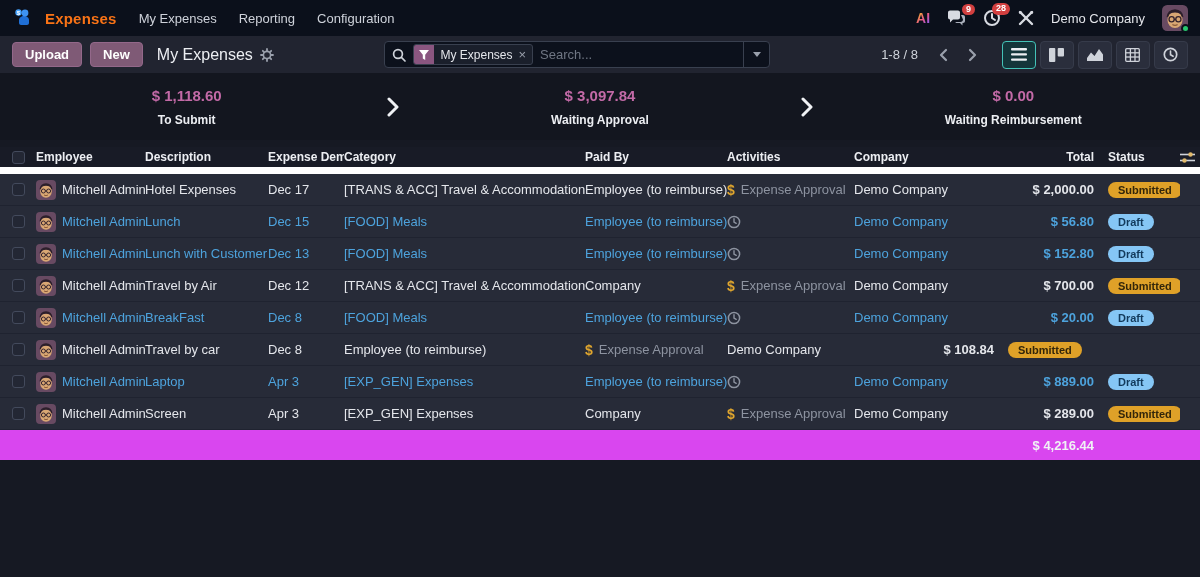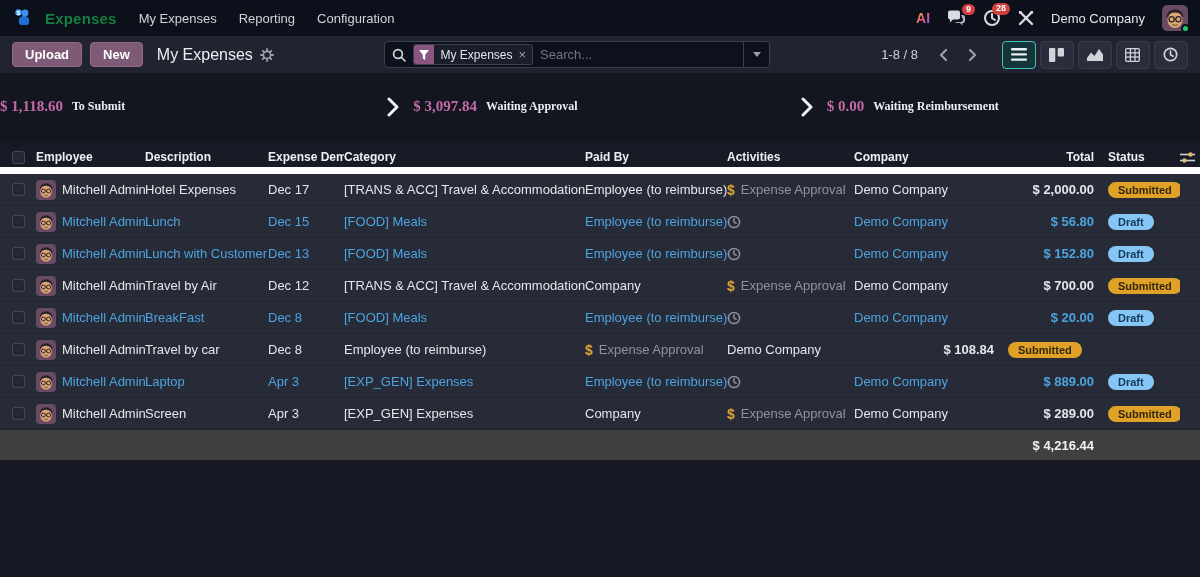--- a/index.html
+++ b/index.html
@@ -5,21 +5,21 @@
   * { margin:0; padding:0; box-sizing:border-box; }
   html,body { width:1200px; height:577px; overflow:hidden; }
   body {
     font-family:"Liberation Sans", sans-serif;
     background:#161923; color:#e4e6eb; font-size:13px;
   }
   
   .navbar { height:36px; background:#0b101b; display:flex; align-items:center; padding:0 12px; gap:22px; }
   .nav-left { display:flex; align-items:center; gap:22px; }
   .app-brand { display:flex; align-items:center; gap:9px; }
-  .app-name { font-size:15px; font-weight:bold; color:#15803d; letter-spacing:.2px;text-align:right; }
+  .app-name { font-size:15px; font-weight:bold; color:#f97316; letter-spacing:.2px;text-align:right; }
   .nav-menu { color:#ced2da; font-size:13px; cursor:pointer; }
   .nav-right { margin-left:auto; display:flex; align-items:center; gap:17px; }
   .systray-icon { position:relative; display:inline-flex; align-items:center; cursor:pointer; }
   .badge-red {
     position:absolute; top:-6px; right:-9px; background:#d23f3f; color:#fff;
     font-size:9px; font-weight:bold; border-radius:8px; padding:1px 4px; line-height:1.1;
   }
   .ai-mark {
     font-weight:bold; font-size:14px;
     background:linear-gradient(135deg,#f5b223 15%,#e8578a 55%,#8b5cf6 90%);
@@ -50,21 +50,21 @@
   .search-caret { width:26px; align-self:stretch; border-left:1px solid #39404f; display:flex; align-items:center; justify-content:center; cursor:pointer; }
   .caret-down { width:0; height:0; border-left:4px solid transparent; border-right:4px solid transparent; border-top:5px solid #9aa0ac; }
   .pager { display:flex; align-items:center; gap:2px; margin-right:8px; }
   .pager-text { color:#cfd3da; font-size:13px; margin-right:10px; }
   .pager-btn { background:transparent; border:none; padding:4px 9px; cursor:pointer; display:flex; align-items:center; }
   .switcher { display:flex; gap:4px; }
   .sw-btn { width:34px; height:28px; background:#2a2e3c; border:1px solid #363b4a; border-radius:4px; display:flex; align-items:center; justify-content:center; cursor:pointer; }
   .sw-btn.active { background:#14353a; border-color:#44c3b8; }
   
   .band { height:67px; background:#13161f; display:flex; align-items:center; }
-  .band-item { flex:1; display:flex; align-items:center; gap:9px; cursor:pointer;font-family:Liberation Serif, serif; }
+  .band-item { flex:1; display:flex; flex-direction:column; align-items:center; gap:9px; cursor:pointer; }
   .band-amount { color:#c36aa7; font-size:15px; font-weight:bold; }
   .band-label { color:#eceef2; font-size:12px; font-weight:bold; }
   .band-arrow { flex:0 0 40px; display:flex; justify-content:center; }
   .band-gap { height:7px; background:#161923; }
   
   .grid-row { display:grid; grid-template-columns:36px 109px 123px 76px 241px 142px 127px 150px 100px 76px 20px; align-items:center; }
   .thead { height:27px; background:#181b26; border-bottom:7px solid #ffffff; }
   .th { font-size:12px; font-weight:bold; color:#eceef2; white-space:nowrap; }
   .trow { height:32px; background:#272b38; border-bottom:1px solid #1f2330; cursor:pointer; }
   .cell { white-space:nowrap; overflow:hidden; }
@@ -75,21 +75,21 @@
   .c-total { text-align:right; padding-right:10px; font-weight:bold; }
   .c-status { padding-left:4px; }
   .c-gear { display:flex; justify-content:flex-start; }
   .act-cell { display:flex; align-items:center; gap:6px; }
   .act-dollar { color:#e0a62e; font-weight:bold; font-size:14px; }
   .act-label { color:#8d93a0; font-size:13px; }
   .pill { display:inline-block; padding:2px 10px; border-radius:10px; font-size:11px; font-weight:bold; }
   .pill-submitted { background:#dfa128; color:#33260a; }
   .pill-draft { background:#85c6f5; color:#123a5c; }
   .trow.is-draft .cell, .trow.is-draft .emp-name { color:#4da3dd; }
-  .tfoot { height:30px; background:#404040; }
+  .tfoot { height:30px; background:#d946ef; }
   .tfoot .c-total { color:#f0f2f5; }
   .below { height:117px; background:#161923; }
   svg { display:block; }
 </style>
 </head>
 <body>
 
 <div class="navbar">
   <div class="nav-left">
     <div class="app-brand">

